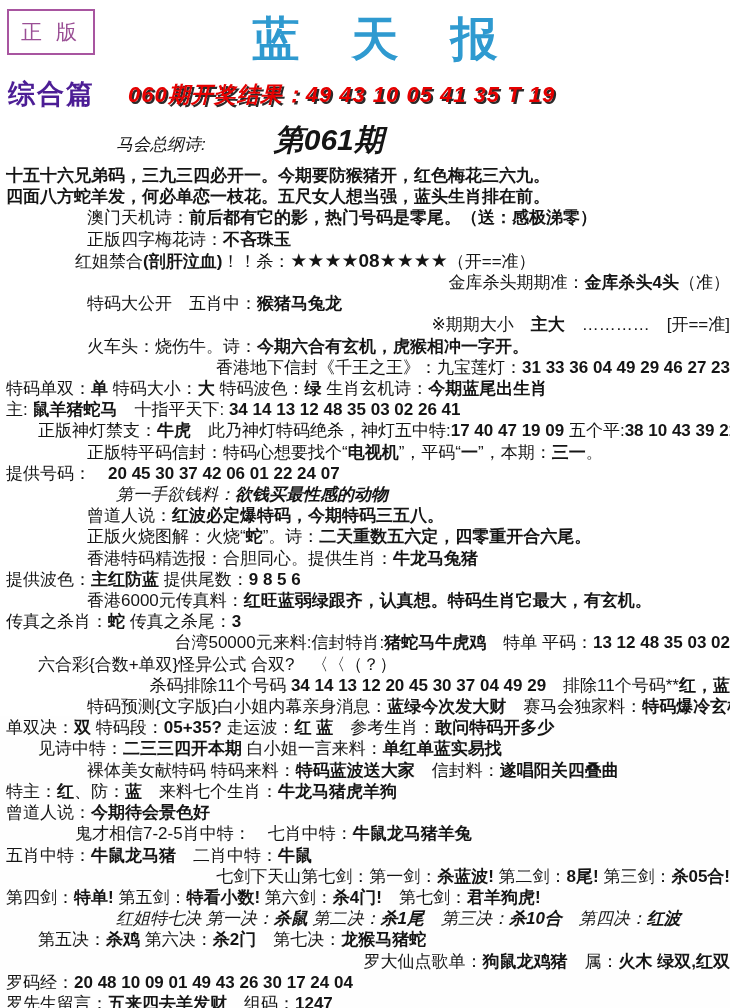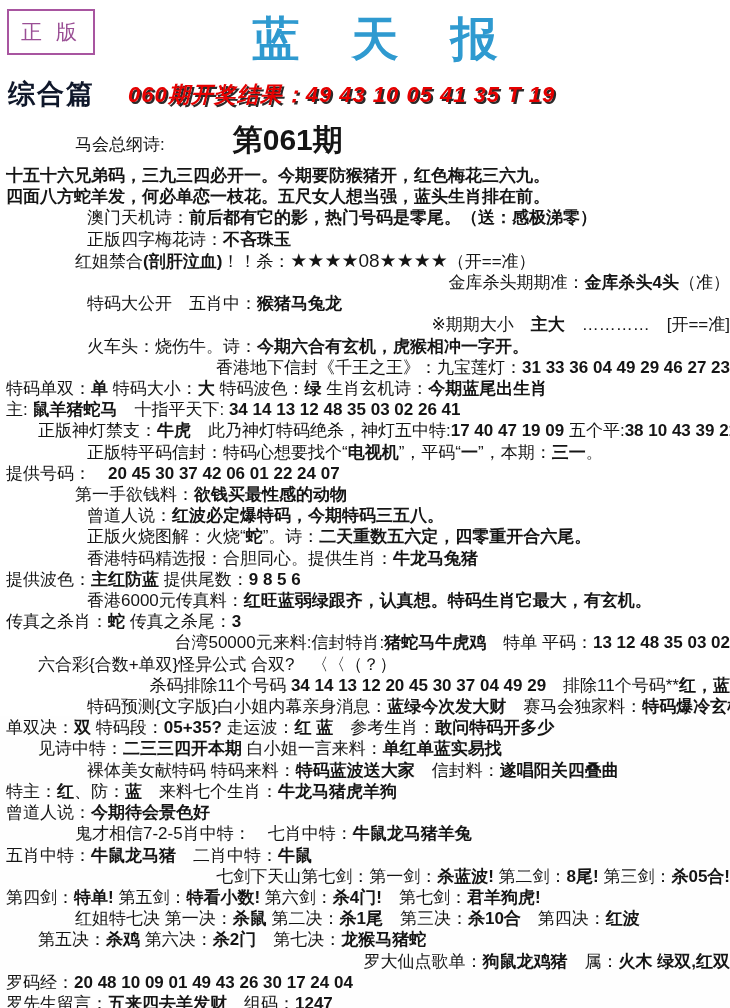--- a/index.html
+++ b/index.html
@@ -21,41 +21,41 @@
   }
   .paper-title{
     position:absolute;left:0;top:8px;width:100%;text-align:center;
     color:#2f9ad0;font-size:47px;font-weight:bold;
     letter-spacing:52px;padding-left:40px;box-sizing:border-box;
     font-family:"Liberation Serif","DejaVu Serif",serif;
     margin-left:16px;
   }
   .section-name{
     position:absolute;left:8px;top:76px;
-    color:#0f172a;font-size:27px;font-weight:bold;letter-spacing:2px;
+    color:#4c1d95;font-size:27px;font-weight:bold;letter-spacing:2px;
   }
   .prev-result{
     position:absolute;left:128px;top:80px;
     color:#e60000;font-size:22px;font-weight:bold;
     text-shadow:2px 2px 0 #2a2a2a;letter-spacing:1px;font-style:italic;
   }
 
   
   .lines{position:absolute;top:120px;left:0;width:730px;}
   .ln{white-space:nowrap;line-height:21.2px;font-size:17px;}
   .ln.first{line-height:40px;}
   .i0{padding-left:6px;}
   .i1{padding-left:38px;}
   .i2{padding-left:87px;}
   .i3{padding-left:62px;text-align:right;}
   .i4{padding-left:75px;}
-  .i5{padding-left:75px;}
+  .i5{padding-left:116px;font-style:italic;}
   .n{font-weight:normal;}
   .b{font-weight:bold;}
-  .big{font-weight:normal;font-size:19px;}
+  .big{font-weight:bold;font-size:19px;}
   .huge{font-weight:bold;font-size:30px;margin-left:68px;}
 </style>
 </head>
 <body>
 
 <div class="page">
 
   <div class="hdr">
     <div class="edition-box">
       <span>正版</span>

